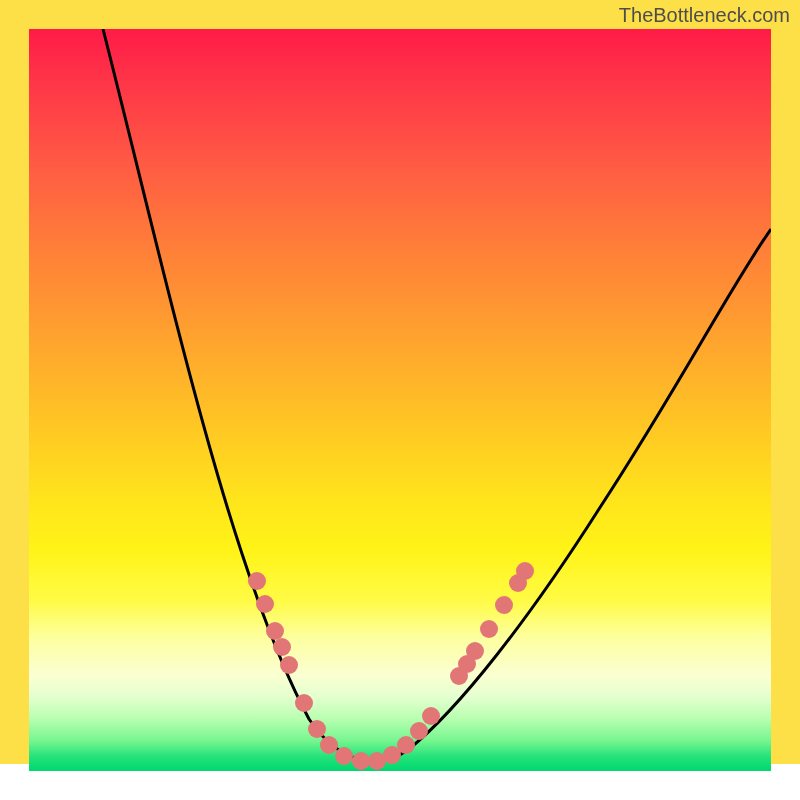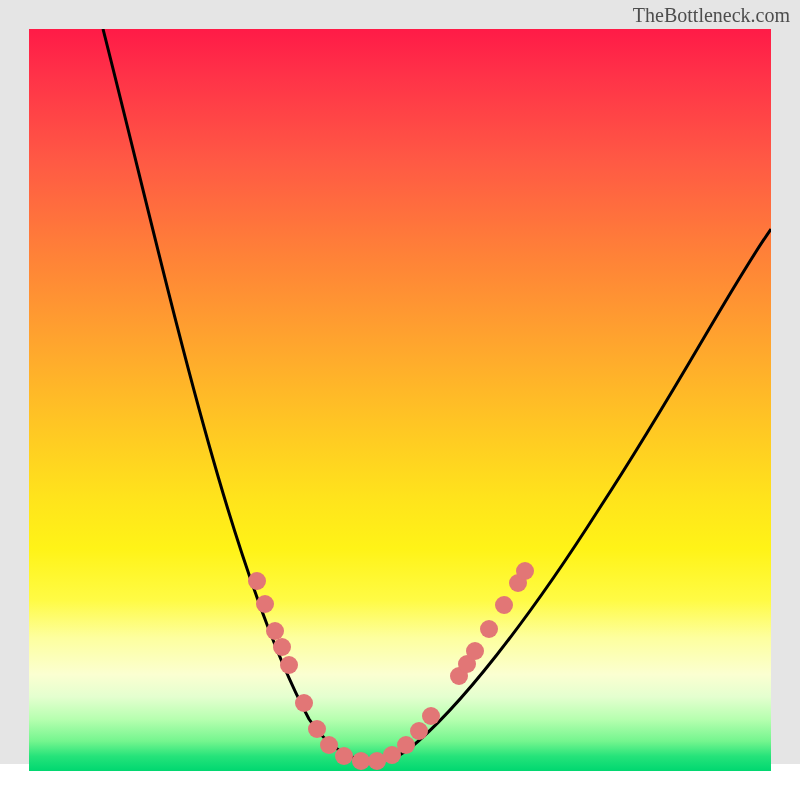--- a/index.html
+++ b/index.html
@@ -7,22 +7,21 @@
     padding: 0;
     width: 800px;
     height: 800px;
     overflow: hidden;
     font-family: Arial, Helvetica, sans-serif;
   }
   .stage {
     position: relative;
     width: 800px;
     height: 764px;
-    background: #e5e5e5;
-    font-family: Liberation Serif, serif;
+    background: #fde047;
   }
   .plot {
     position: absolute;
     left: 29px;
     top: 29px;
     width: 742px;
     height: 742px;
     background: linear-gradient(to bottom,
       #ff1b47 0%,
       #ff3148 6%,

